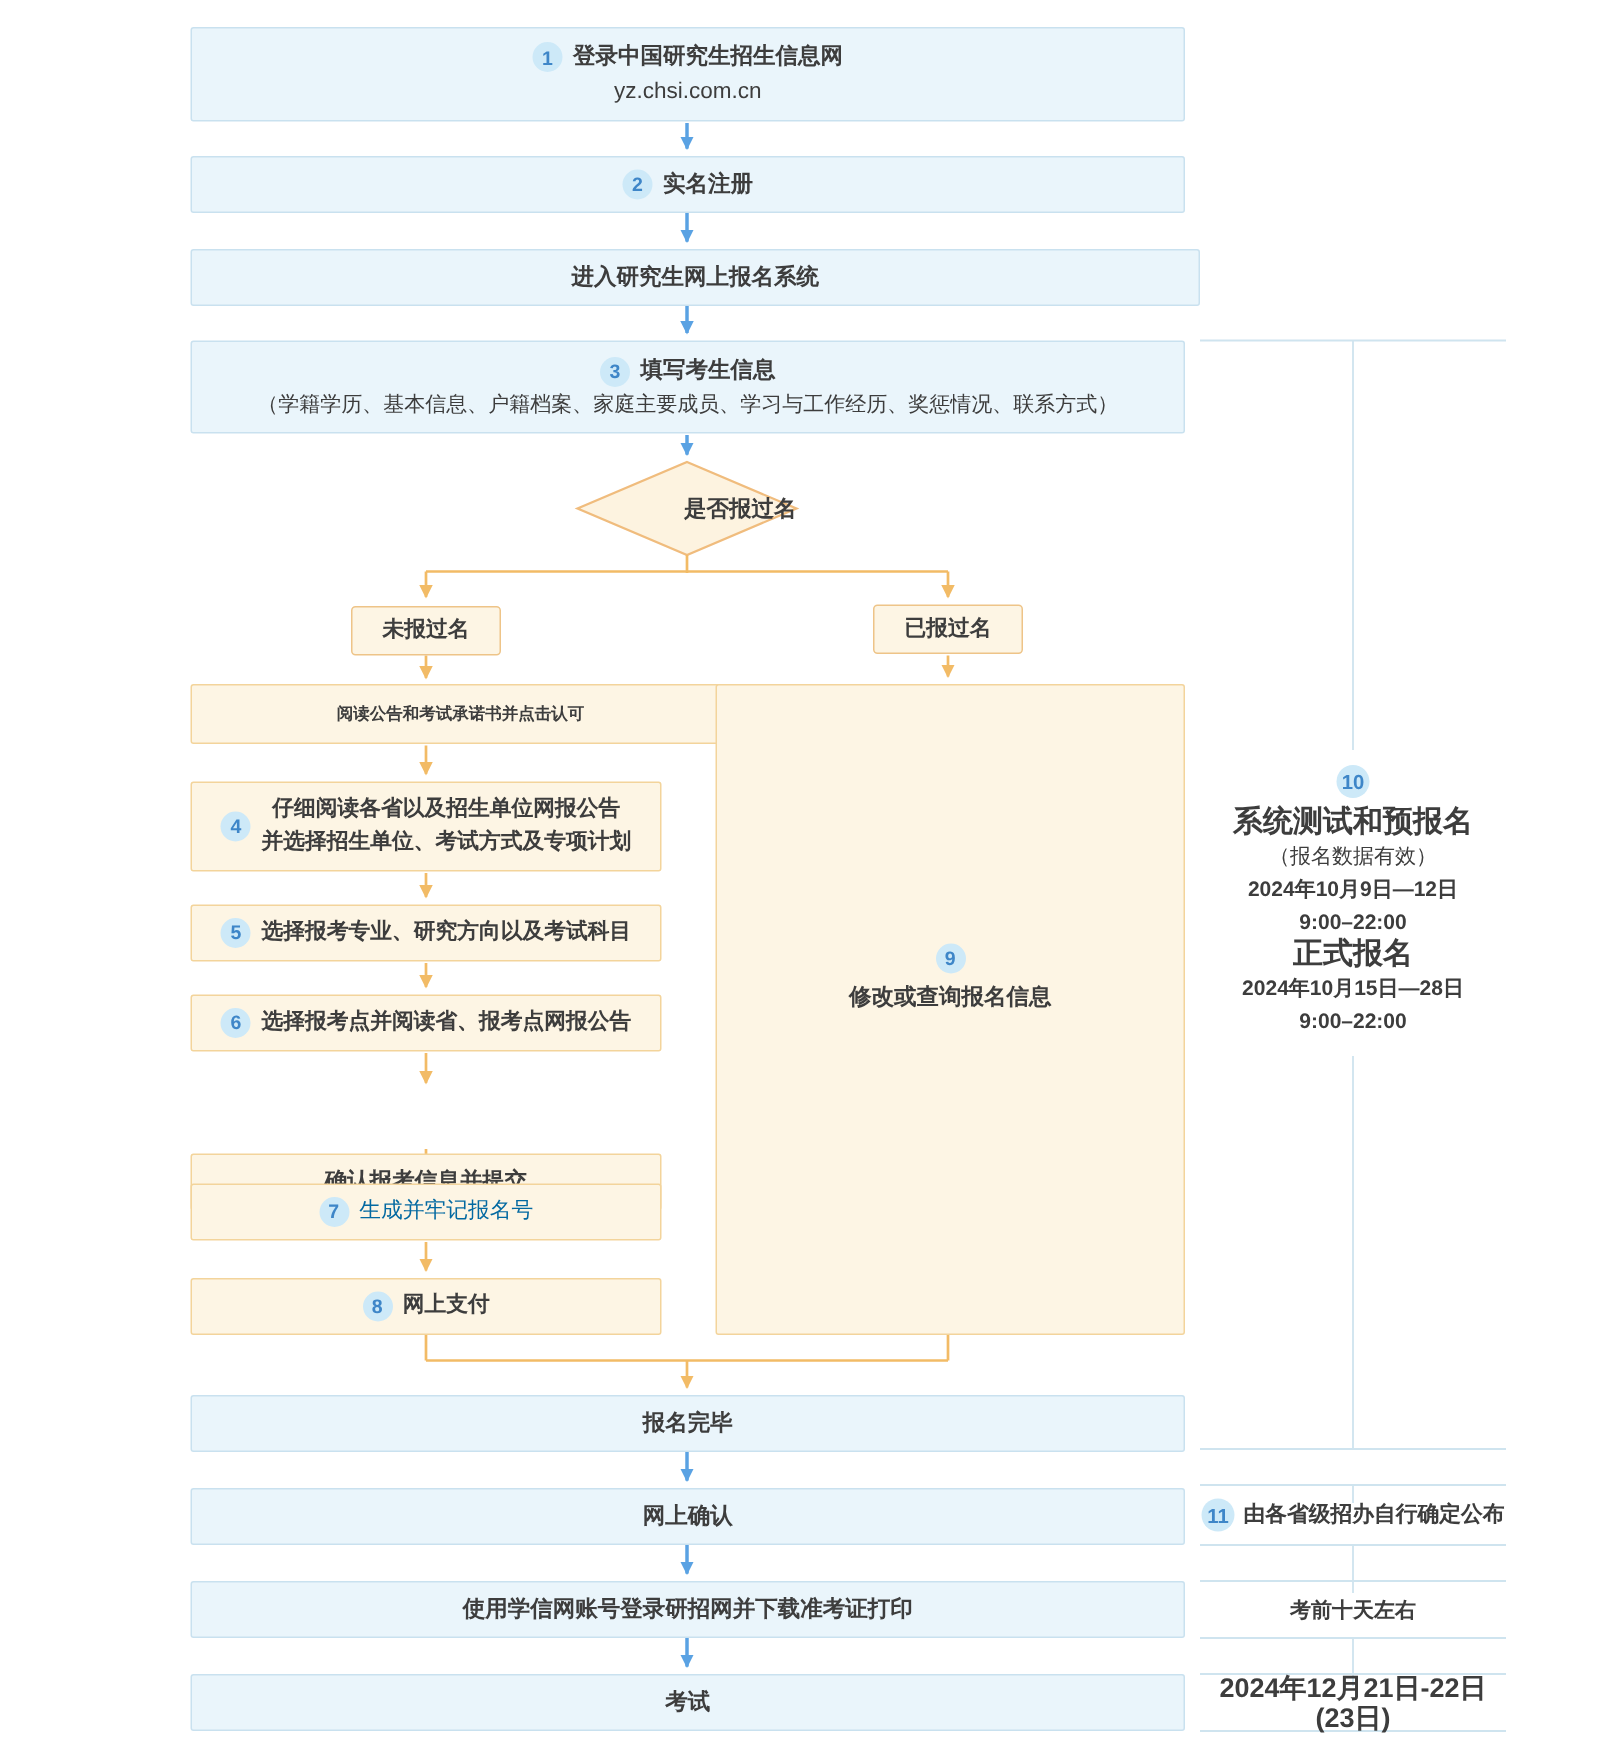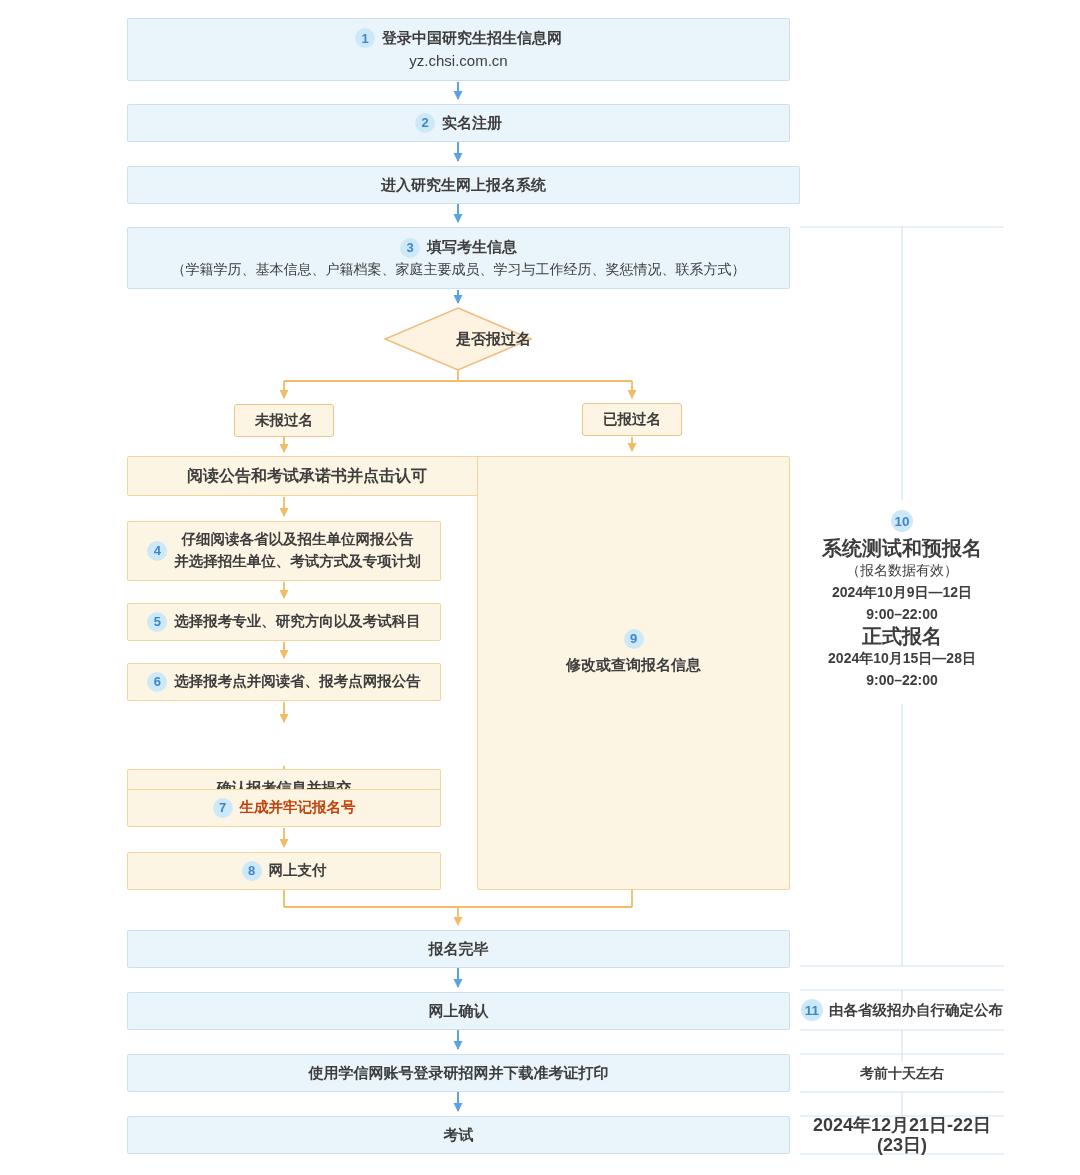--- a/index.html
+++ b/index.html
@@ -12,21 +12,21 @@
   .cream{background:#fdf5e4;border:1px solid #f3d49b;border-radius:2px;}
   .small-branch{border-color:#eec488;border-radius:3px;font-size:14.5px;}
   .col{display:flex;flex-direction:column;align-items:center;justify-content:center;gap:3px;}
   .row{display:flex;flex-direction:row;align-items:center;justify-content:center;gap:7px;}
   .badge{display:inline-flex;align-items:center;justify-content:center;flex:0 0 auto;
          width:20px;height:20px;border-radius:50%;background:#cde9f8;color:#3e86c8;
          font-size:13px;font-weight:600;}
   .badge.big{width:22px;height:22px;font-size:13.5px;}
   .sub{font-size:14px;font-weight:500;}
   .url{font-weight:500;}
-  .red{color:#c2410c;font-weight:700;}
+  .red{color:#0369a1;font-weight:400;}
   .diamond-label{position:absolute;z-index:1;left:385px;top:309px;width:146px;height:61px;
        display:flex;align-items:center;justify-content:flex-end;font-size:15px;font-weight:600;}
   .side{position:absolute;z-index:1;left:800px;width:204px;text-align:center;}
   .side .t-bold{font-weight:700;font-size:20px;line-height:20px;}
   .side .t-med{font-weight:600;font-size:14px;line-height:20px;}
   .side .t-reg{font-weight:400;font-size:14px;line-height:20px;}
 </style>
 </head>
 <body>
 
@@ -130,21 +130,21 @@
     <span>是否报过名</span>
   </div>
 
   <div class="box cream small-branch" style="left:234px;top:404px;width:100px;height:33px;">
     <span>未报过名</span>
   </div>
   <div class="box cream small-branch" style="left:582px;top:403px;width:100px;height:33px;">
     <span>已报过名</span>
   </div>
 
-  <div class="box cream" style="left:127px;top:456px;width:360px;height:40px;font-size:16px;">
+  <div class="box cream" style="left:127px;top:456px;width:360px;height:40px;font-size:11px;">
     <span>阅读公告和考试承诺书并点击认可</span>
   </div>
 
   <div class="box cream row" style="left:127px;top:521px;width:314px;height:60px;font-size:14.5px;">
     <span class="badge">4</span>
     <span class="col" style="gap:2px;">
       <span>仔细阅读各省以及招生单位网报公告</span>
       <span>并选择招生单位、考试方式及专项计划</span>
     </span>
   </div>

